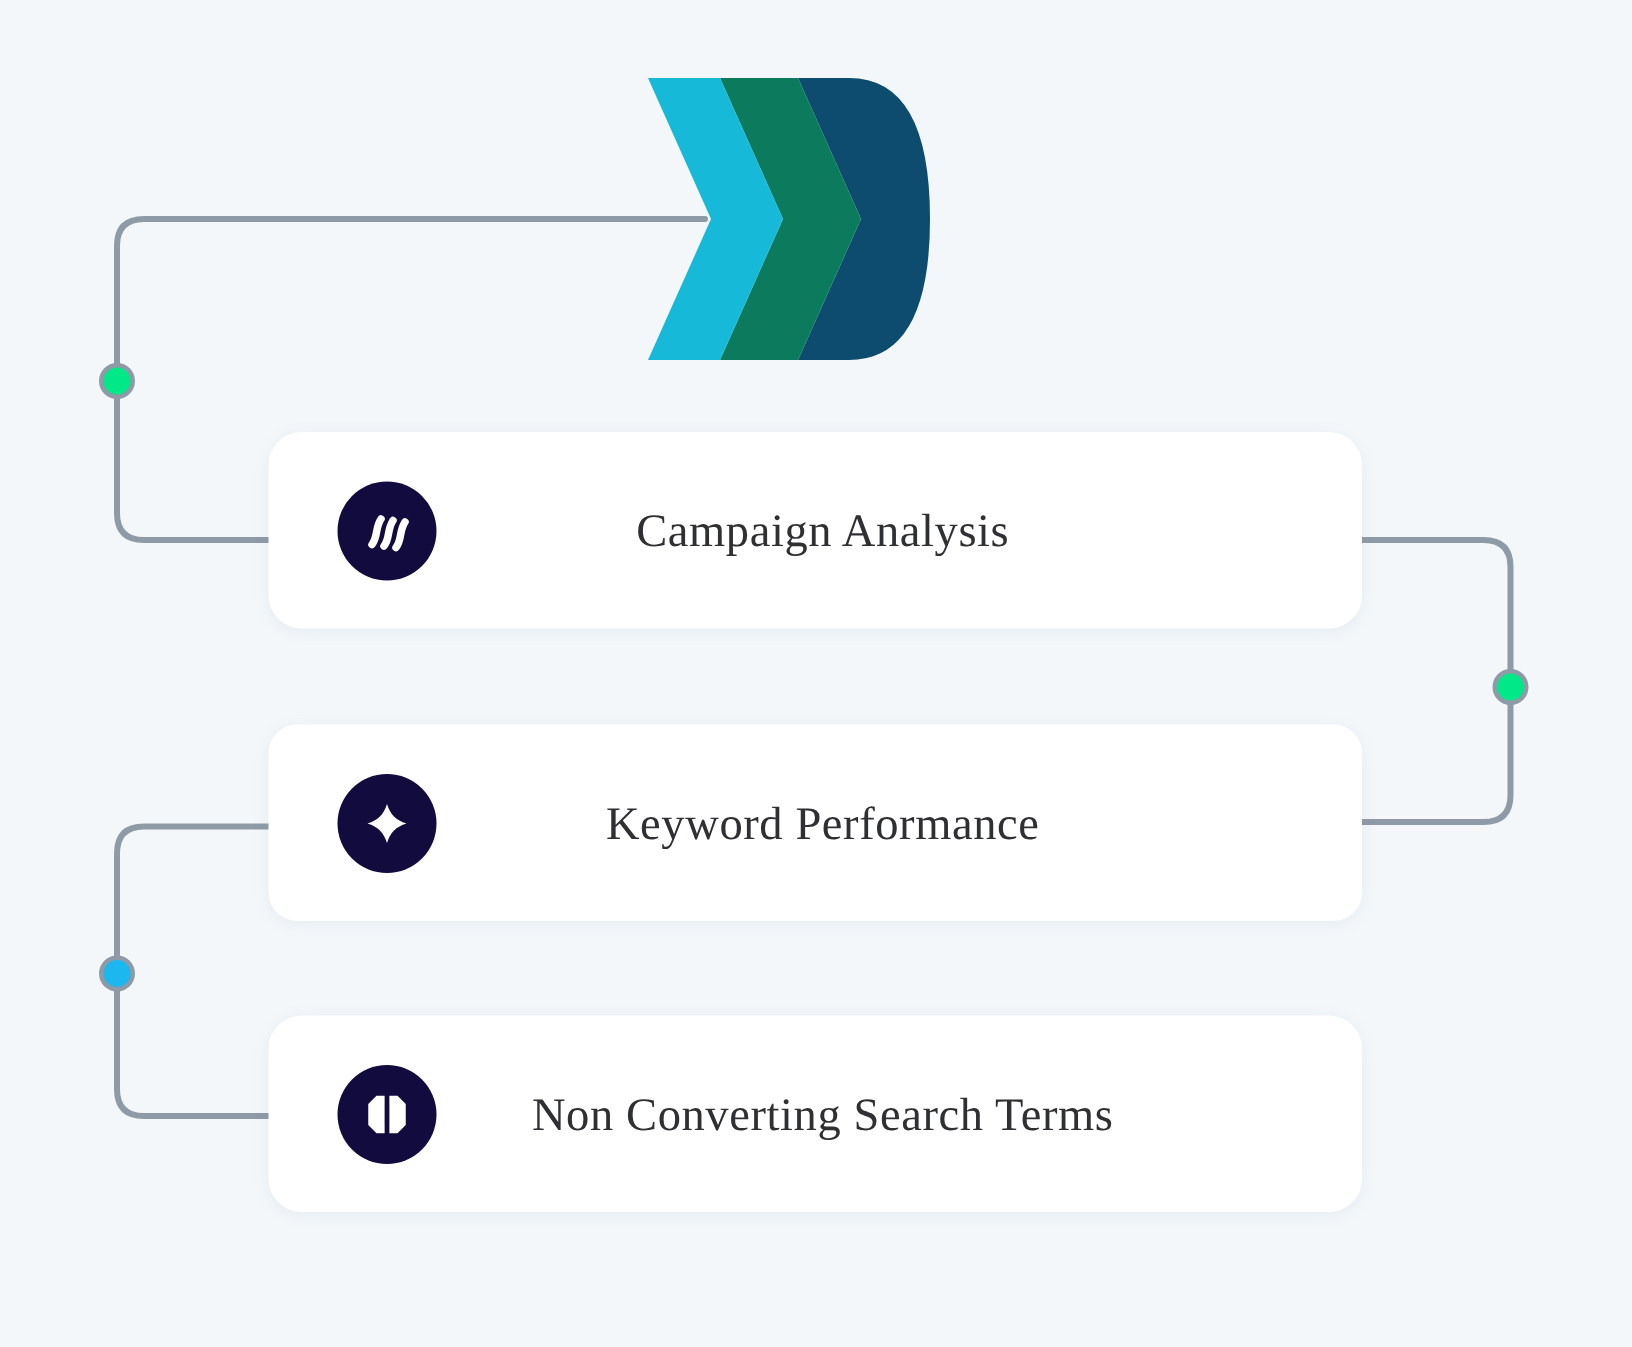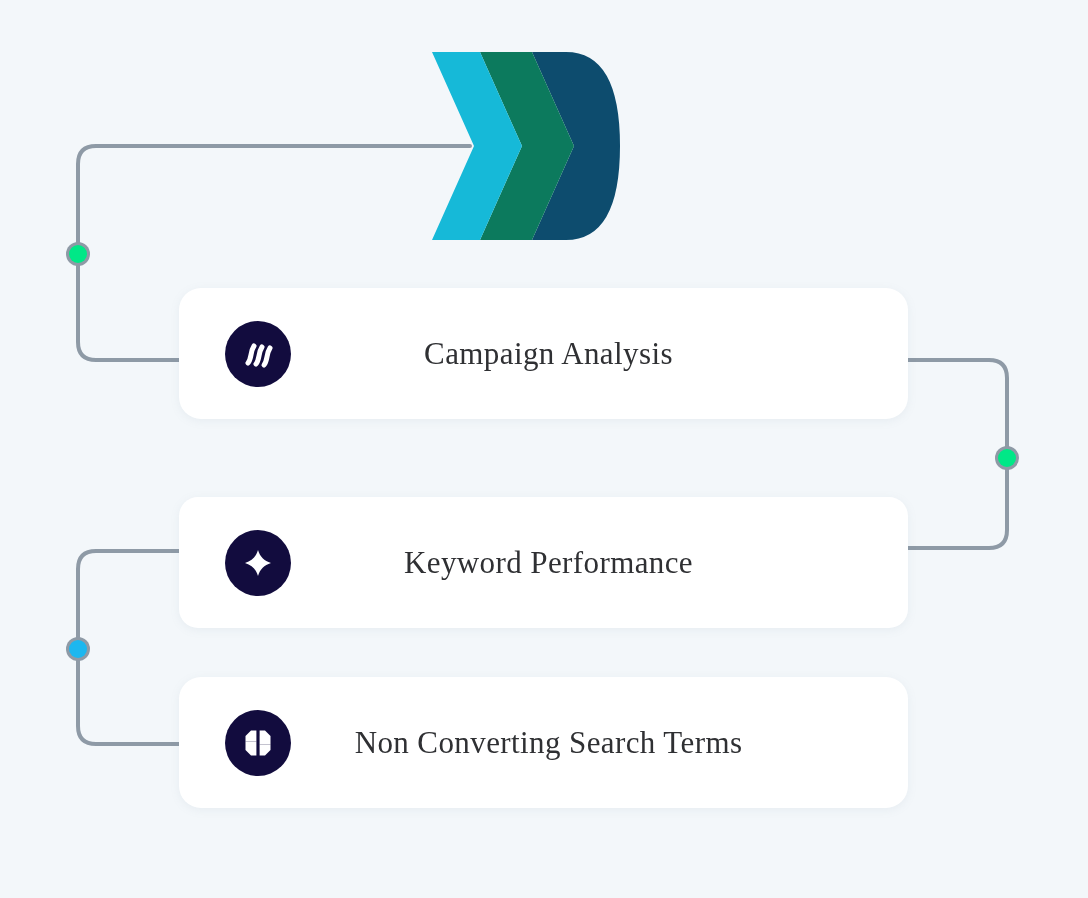--- a/index.html
+++ b/index.html
@@ -46,21 +46,21 @@
     left: 179px;
     width: 729px;
     height: 131px;
     background: #ffffff;
     border-radius: 22px;
     box-shadow: 0 2px 10px rgba(130, 150, 170, 0.10);
     display: flex;
     align-items: center;
   }
   .card-1 { top: 288px; }
-  .card-2 { top: 497px; border-radius: 19px; }
+  .card-2 { top: 483px; border-radius: 19px; }
   .card-3 { top: 677px; align-items: center; }
 
   .card-icon {
     position: absolute;
     left: 46px;
     width: 66px;
     height: 66px;
     border-radius: 50%;
     background: #120c3e;
     display: flex;

